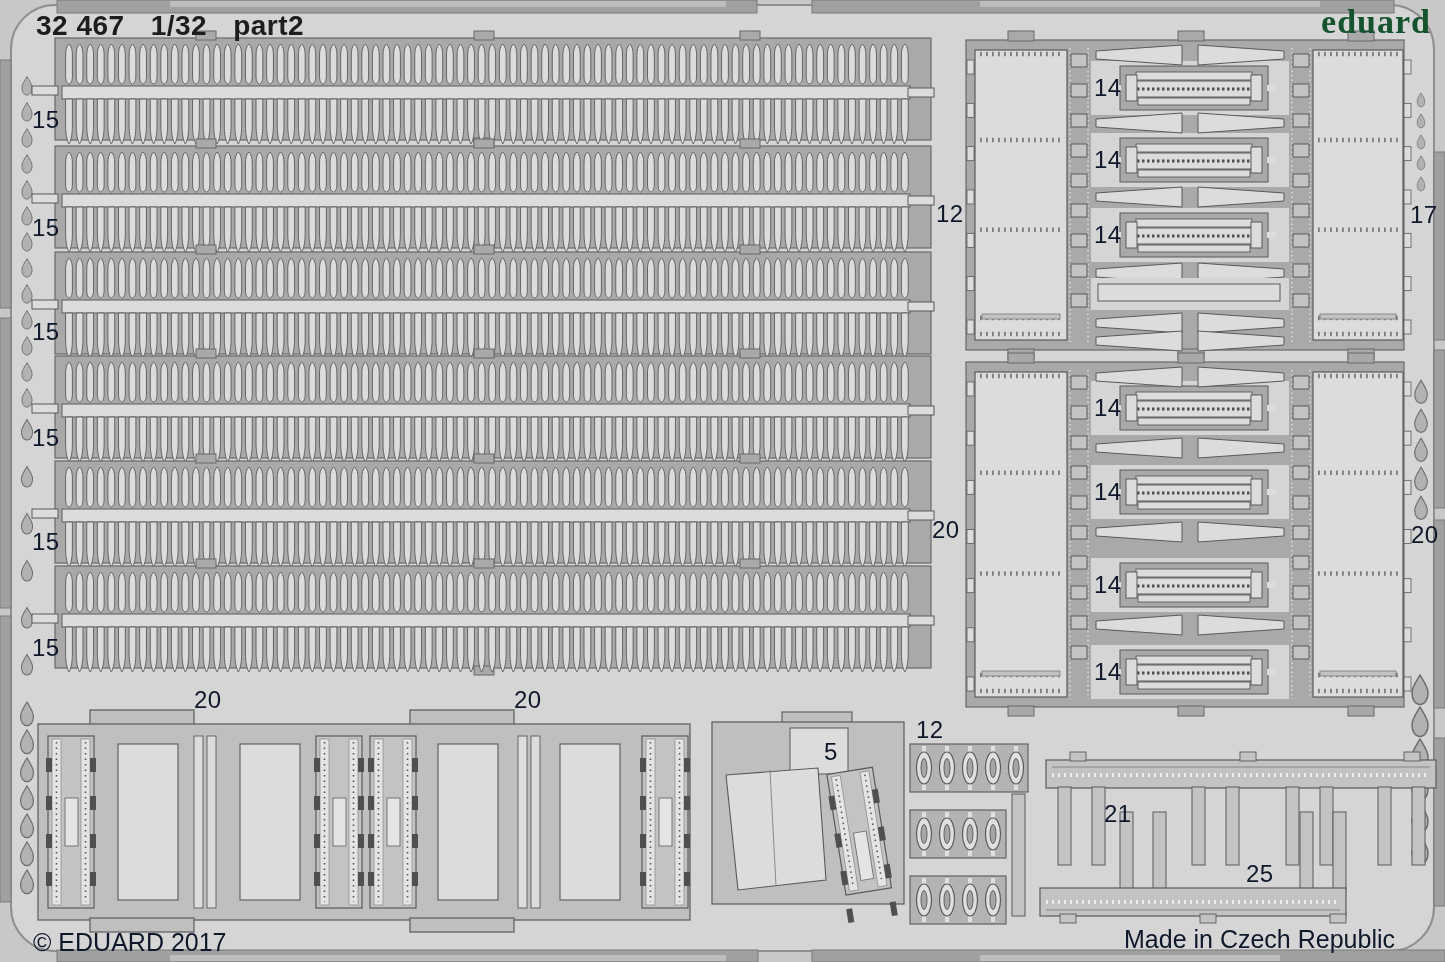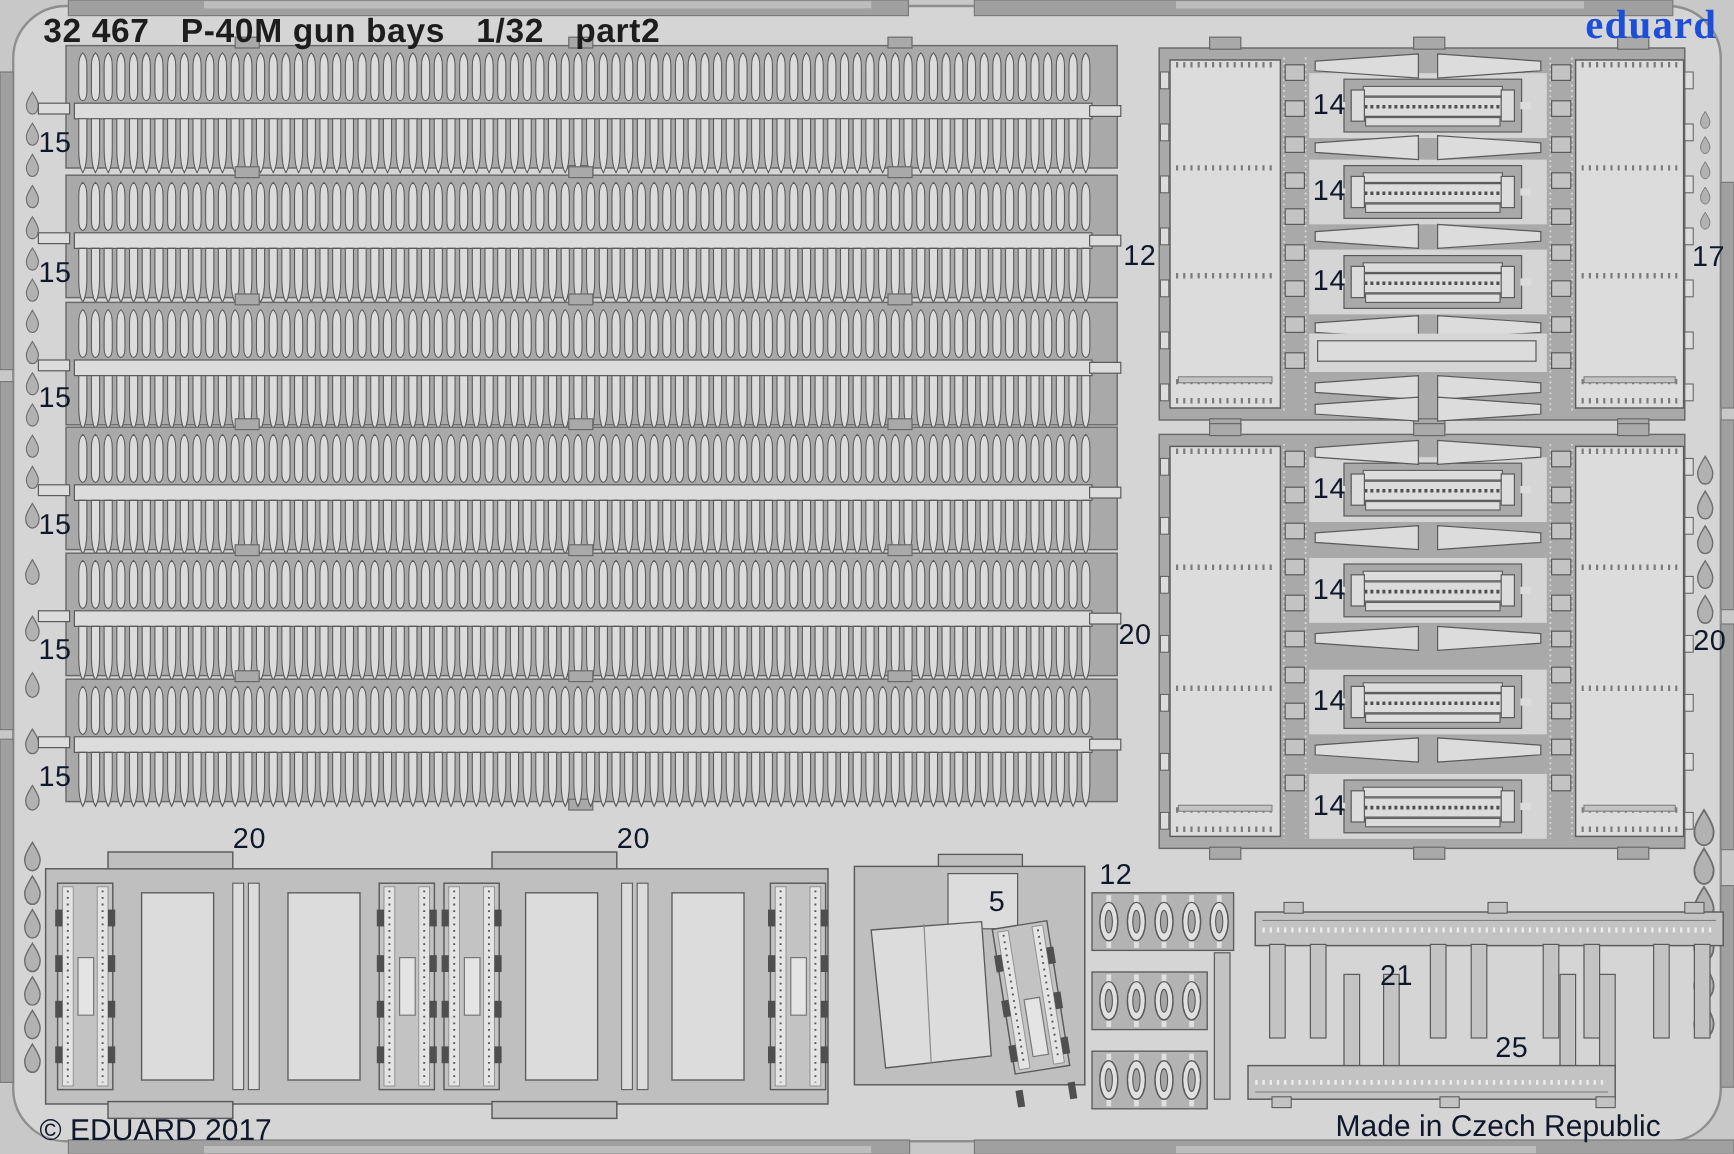--- a/index.html
+++ b/index.html
@@ -3,21 +3,21 @@
 <meta charset="utf-8">
 <style>
   html,body{margin:0;padding:0;background:#c8c8c8;}
   #stage{position:relative;width:1445px;height:962px;overflow:hidden;
          font-family:"Liberation Sans",sans-serif;}
   #fret{position:absolute;left:0;top:0;}
   .txt{position:absolute;color:#0f172a;white-space:nowrap;}
   .title{top:10px;left:36px;display:flex;gap:26px;
          font:700 28px "Liberation Sans",sans-serif;color:#1d1d1d;letter-spacing:0.5px;}
   .brand{top:3px;right:14px;font:700 34px "Liberation Serif",serif;
-         color:#1d4ed8;letter-spacing:1px;}
+         color:#14532d;letter-spacing:1px;}
   .pn{font:400 24px "Liberation Sans",sans-serif;letter-spacing:0.5px;}
   .foot{font:400 25px "Liberation Sans",sans-serif;}
 </style>
 </head>
 <body>
 
 <div id="stage">
   <svg id="fret" width="1445" height="962" viewBox="0 0 1445 962">
       <rect x="0" y="0" width="1445" height="962" fill="#c8c8c8"></rect>
       <rect x="11" y="5" width="1423" height="946" rx="44" fill="#d5d5d5" stroke="#8f8f8f" stroke-width="2"></rect>
@@ -553,21 +553,20 @@
         <line x1="1046" y1="902" x2="1340" y2="902" stroke="#ececec" stroke-width="4" stroke-dasharray="2 4"></line>
         <line x1="1046" y1="910" x2="1340" y2="910" stroke="#777" stroke-width="0.8"></line>
         <rect x="1060" y="914" width="16" height="9" fill="#c3c3c3" stroke="#5a5a5a" stroke-width="0.9"></rect>
         <rect x="1200" y="914" width="16" height="9" fill="#c3c3c3" stroke="#5a5a5a" stroke-width="0.9"></rect>
         <rect x="1330" y="914" width="16" height="9" fill="#c3c3c3" stroke="#5a5a5a" stroke-width="0.9"></rect>
       </g>
     </svg>
 
   <div class="txt title">
     <span>32 467</span>
-    <span>P-40M gun bays</span>
     <span>1/32</span>
     <span>part2</span>
   </div>
   <div class="txt brand">eduard</div>
 
   <div class="txt pn" style="left:32px;top:106px">15</div>
   <div class="txt pn" style="left:32px;top:214px">15</div>
   <div class="txt pn" style="left:32px;top:318px">15</div>
   <div class="txt pn" style="left:32px;top:424px">15</div>
   <div class="txt pn" style="left:32px;top:528px">15</div>
@@ -583,18 +582,18 @@
 
   <div class="txt pn" style="left:936px;top:200px">12</div>
   <div class="txt pn" style="left:1410px;top:201px">17</div>
   <div class="txt pn" style="left:932px;top:516px">20</div>
   <div class="txt pn" style="left:1411px;top:521px">20</div>
 
   <div class="txt pn" style="left:194px;top:686px">20</div>
   <div class="txt pn" style="left:514px;top:686px">20</div>
   <div class="txt pn" style="left:824px;top:738px">5</div>
   <div class="txt pn" style="left:916px;top:716px">12</div>
-  <div class="txt pn" style="left:1150px;top:800px">21</div>
+  <div class="txt pn" style="left:1104px;top:800px">21</div>
   <div class="txt pn" style="left:1246px;top:860px">25</div>
 
   <div class="txt foot" style="left:33px;top:928px">© EDUARD 2017</div>
-  <div class="txt foot" style="right:61px;top:925px">Made in Czech Republic</div>
+  <div class="txt foot" style="right:50px;top:925px">Made in Czech Republic</div>
 </div>
 
 </body></html>

